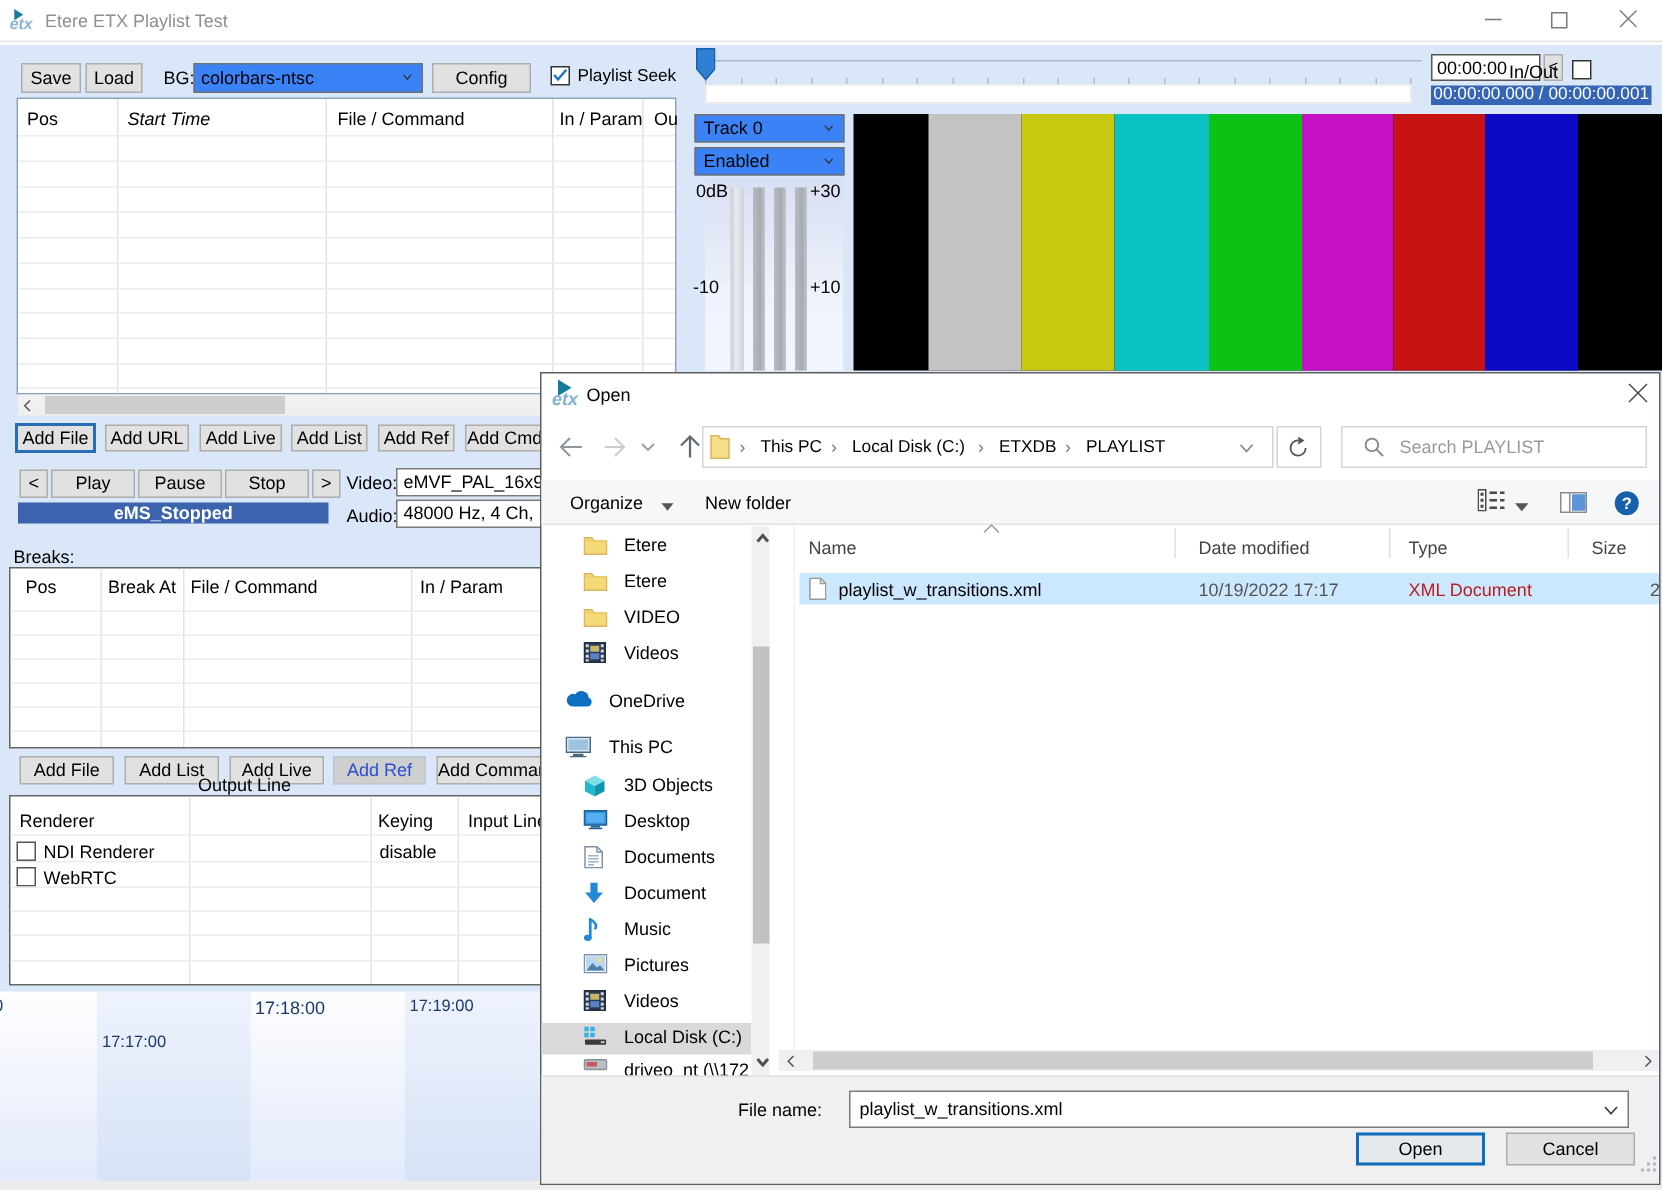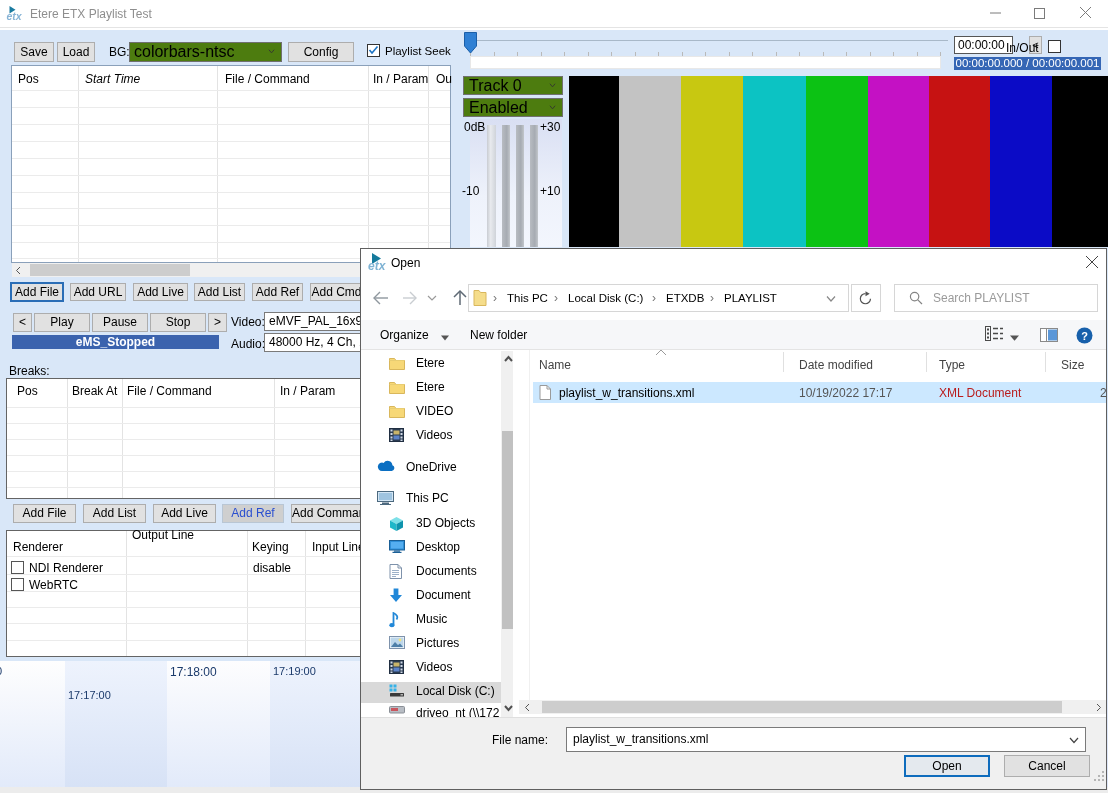--- a/index.html
+++ b/index.html
@@ -1,19 +1,19 @@
 <!DOCTYPE html>
 <html><head><meta charset="utf-8">
 <style>
 html,body{margin:0;padding:0;}
 body{width:1108px;height:793px;overflow:hidden;position:relative;font-family:"Liberation Sans",sans-serif;background:#fff;}
 .abs{position:absolute;}
 .btn{position:absolute;background:#e1e1e1;border:1px solid #adadad;font-size:12px;color:#000;text-align:center;box-sizing:border-box;white-space:nowrap;overflow:hidden;}
 .tb{position:absolute;background:#fff;border:1px solid #7a7a7a;font-size:12px;color:#000;box-sizing:border-box;white-space:nowrap;overflow:hidden;}
-.cmb{position:absolute;background:#4d7c0f;border:1px solid #707070;font-size:16px;color:#000;box-sizing:border-box;white-space:nowrap;}
+.cmb{position:absolute;background:#3b82f6;border:1px solid #707070;font-size:12px;color:#000;box-sizing:border-box;white-space:nowrap;}
 .cmb .ar{position:absolute;right:6px;top:50%;margin-top:-4px;width:7px;height:7px;}
 .lbl{position:absolute;font-size:12px;color:#000;white-space:nowrap;}
 .hl{position:absolute;background:#f0f0f0;}
 .gridv{position:absolute;width:1px;background:#e3e3e3;}
 .gridh{position:absolute;height:1px;background:#ebebeb;}
 .chk{position:absolute;width:13px;height:13px;background:#fff;border:1px solid #333;box-sizing:border-box;}
 svg{display:block;}
 </style></head>
 <body>
 
@@ -110,21 +110,21 @@
 <div class="gridh" style="left:7px;top:487px;width:398px;"></div>
 
 <div class="btn" style="left:13px;top:504px;width:63px;height:19px;line-height:17px;">Add File</div>
 <div class="btn" style="left:83px;top:504px;width:63px;height:19px;line-height:17px;">Add List</div>
 <div class="btn" style="left:153px;top:504px;width:63px;height:19px;line-height:17px;">Add Live</div>
 <div class="btn" style="left:222px;top:504px;width:62px;height:19px;line-height:17px;background:#cfcfcf;border-color:#b9c6d4;color:#2a4fd0;">Add Ref</div>
 <div class="btn" style="left:291px;top:504px;width:80px;height:19px;line-height:17px;">Add Command</div>
 
 <div class="abs" style="left:6px;top:530px;width:400px;height:127px;background:#fff;border:1px solid #646464;box-sizing:border-box;"></div>
 <div class="lbl" style="left:13px;top:540px;">Renderer</div>
-<div class="lbl" style="left:132px;top:528px;text-align:center;">Output Line</div>
+<div class="lbl" style="left:132px;top:516px;text-align:center;">Output Line</div>
 <div class="lbl" style="left:252px;top:540px;">Keying</div>
 <div class="lbl" style="left:312px;top:540px;">Input Line</div>
 <div class="gridv" style="left:126px;top:531px;height:125px;"></div>
 <div class="gridv" style="left:247px;top:531px;height:125px;"></div>
 <div class="gridv" style="left:305px;top:531px;height:125px;"></div>
 <div class="gridh" style="left:7px;top:556px;width:398px;"></div>
 <div class="chk" style="left:11px;top:561px;border-color:#555;"></div>
 <div class="lbl" style="left:29px;top:561px;">NDI Renderer</div>
 <div class="lbl" style="left:253px;top:561px;">disable</div>
 <div class="gridh" style="left:7px;top:574px;width:398px;"></div>
@@ -165,21 +165,21 @@
 <div class="abs" style="left:822.5px;top:52px;width:1px;height:4px;background:#b9b9b9;"></div>
 <div class="abs" style="left:846px;top:52px;width:1px;height:4px;background:#b9b9b9;"></div>
 <div class="abs" style="left:869.5px;top:52px;width:1px;height:4px;background:#b9b9b9;"></div>
 <div class="abs" style="left:893px;top:52px;width:1px;height:4px;background:#b9b9b9;"></div>
 <div class="abs" style="left:916.5px;top:52px;width:1px;height:4px;background:#b9b9b9;"></div>
 <div class="abs" style="left:940px;top:52px;width:1px;height:4px;background:#b9b9b9;"></div>
 <svg class="abs" style="left:464px;top:32px;" width="13" height="22" viewBox="0 0 13 22">
  <polygon points="0.5,0.5 12.5,0.5 12.5,14 6.5,21 0.5,14" fill="#2f80d4" stroke="#1b5fa8"></polygon>
 </svg>
 <div class="abs" style="left:470px;top:56px;width:471px;height:13px;background:#fff;border:1px solid #e8e8e8;box-sizing:border-box;"></div>
-<div class="tb" style="left:954px;top:36px;width:59px;height:18px;line-height:16px;padding-left:3px;border-color:#555;">00:00:00</div>
+<div class="tb" style="left:954px;top:36px;width:73px;height:18px;line-height:16px;padding-left:3px;border-color:#555;">00:00:00</div>
 <div class="btn" style="left:1029px;top:36px;width:13px;height:18px;line-height:16px;font-size:11px;">&lt;</div>
 <div class="chk" style="left:1048px;top:40px;"></div>
 <div class="lbl" style="left:1006px;top:41px;">In/Out</div>
 <div class="abs" style="left:954px;top:57px;width:147px;height:13px;background:#3566b5;color:#fff;font-size:11.5px;text-align:center;line-height:13px;">00:00:00.000 / 00:00:00.001</div>
 <div class="cmb" style="left:463px;top:76px;width:100px;height:19px;line-height:17px;padding-left:5px;">Track 0
  <svg class="ar" width="8" height="8" viewBox="0 0 8 8">
       <polyline points="1,2 4,5.5 7,2" fill="none" stroke="#333"></polyline>
     </svg></div>
 <div class="cmb" style="left:463px;top:98px;width:100px;height:19px;line-height:17px;padding-left:5px;">Enabled
  <svg class="ar" width="8" height="8" viewBox="0 0 8 8">

